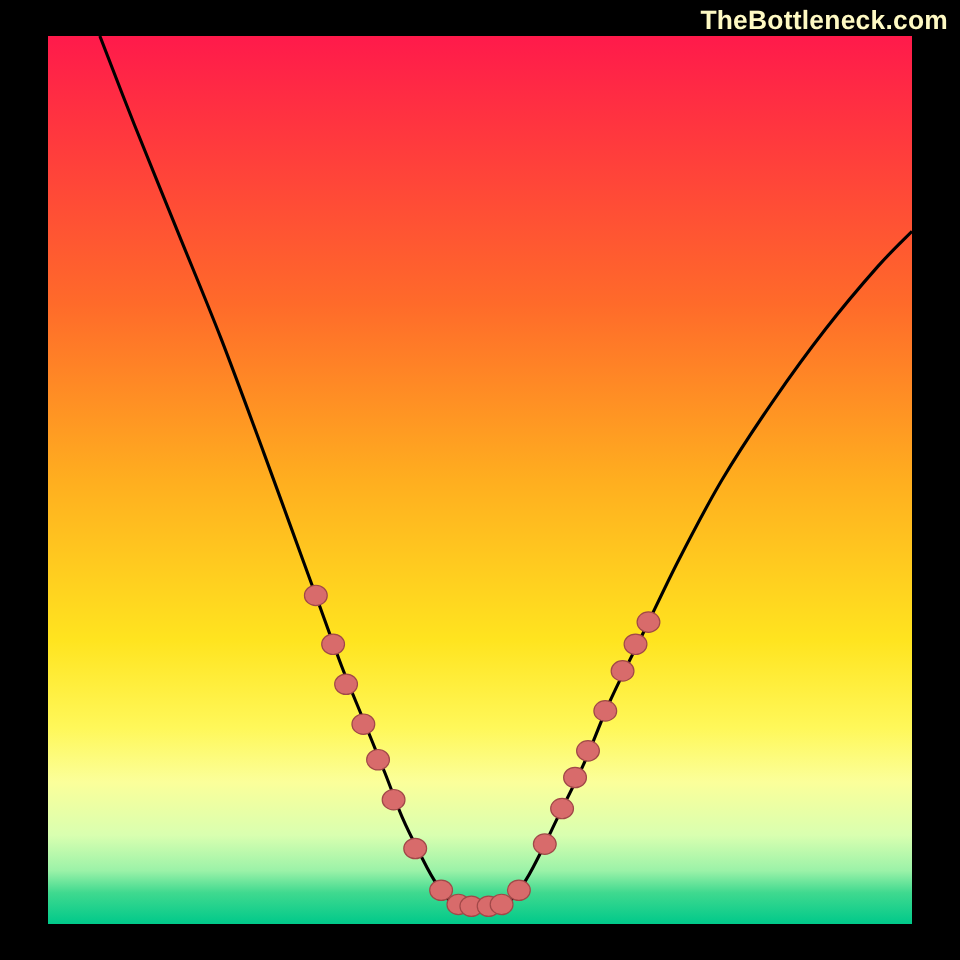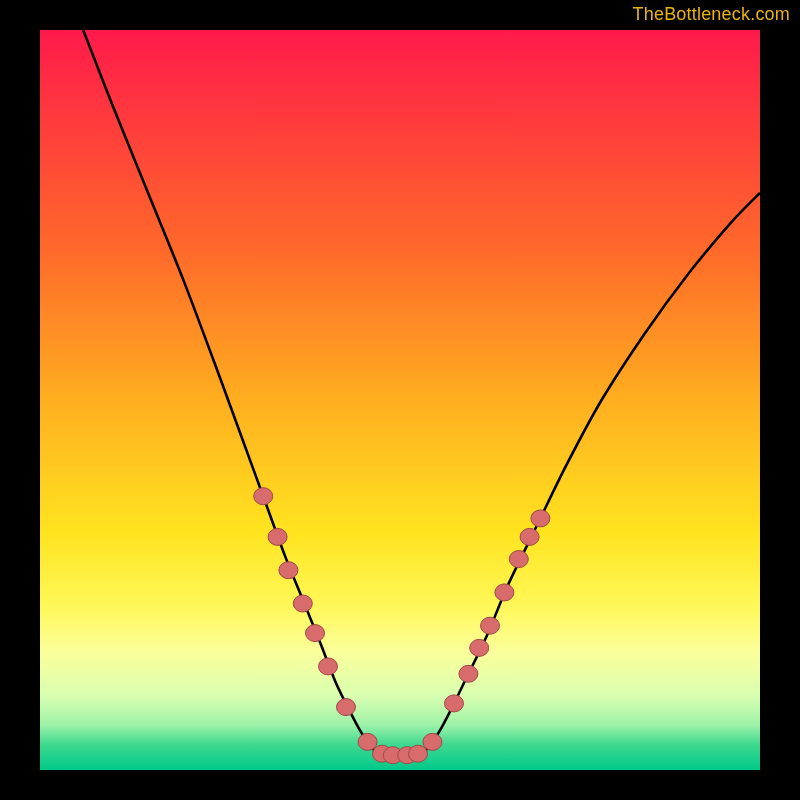--- a/index.html
+++ b/index.html
@@ -16,24 +16,24 @@
     top: 0;
     width: 800px;
     height: 800px;
     background: #000;
   }
   .watermark {
     position: absolute;
     top: 4px;
     right: 10px;
     font-family: Arial, Helvetica, sans-serif;
-    font-size: 18px;
-    color: #eab308;
+    font-size: 22px;
+    color: #fef9c3;
     letter-spacing: 0.2px;
-    font-weight: 400;
+    font-weight: 700;
   }
   svg {
     position: absolute;
     left: 0;
     top: 0;
   }
 </style>
 </head>
 <body>
 <div class="frame">

